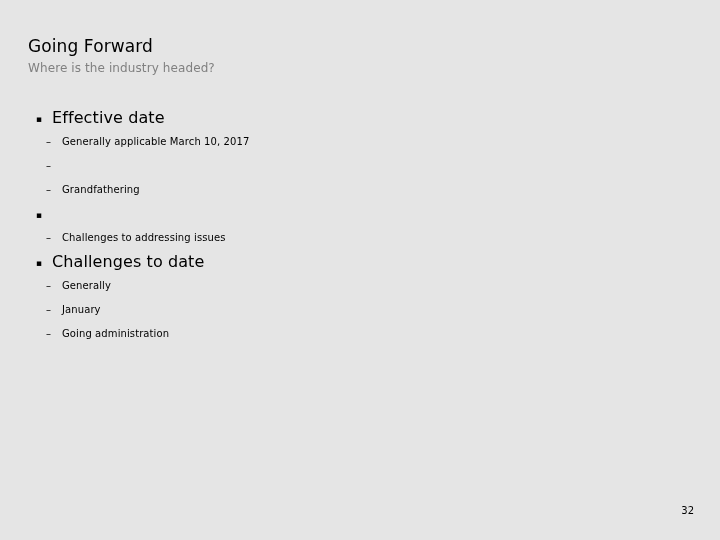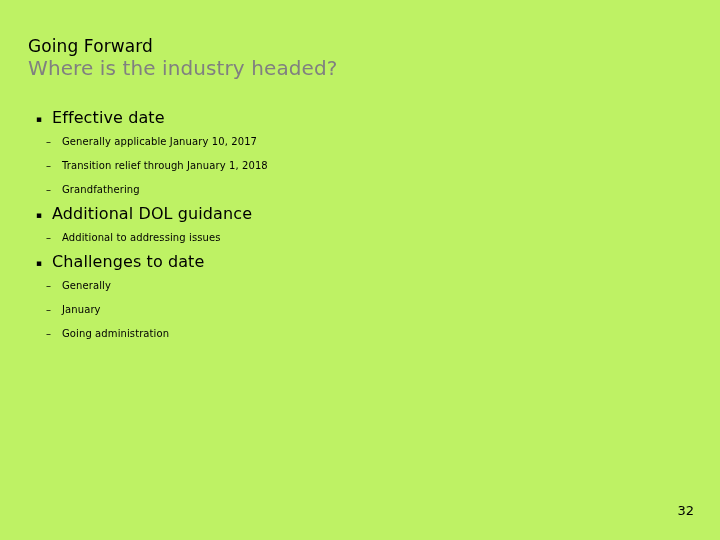--- a/index.html
+++ b/index.html
@@ -11,40 +11,40 @@
     height: 540px;
     background: #ffffff;
     font-family: "DejaVu Sans", sans-serif;
     overflow: hidden;
     position: relative;
   }
 
   .slide {
     position: absolute;
     inset: 0;
-    background: #bef264;
+    background: #e5e5e5;
     text-decoration: underline;
   }
 
   
   .title-block {
     position: absolute;
     left: 28px;
     top: 36px;
     width: 640px;
   }
   .slide-title {
     font-size: 17px;
     line-height: 21px;
     color: #000000;
     letter-spacing: 0.1px;
     white-space: nowrap;
   }
   .slide-subtitle {
-    font-size: 20px;
+    font-size: 12px;
     line-height: 21px;
     color: #808080;
     letter-spacing: 0.1px;
     white-space: nowrap;
     margin-top: 1px;
   }
 
   
   .body-block {
     position: absolute;
@@ -96,21 +96,21 @@
     line-height: 15px;
     color: #000000;
     letter-spacing: 0.1px;
   }
 
   
   .page-number {
     position: absolute;
     right: 26px;
     top: 506px;
-    font-size: 13px;
+    font-size: 10px;
     line-height: 9px;
     color: #000000;
     text-align: center;
   }
 </style>
 </head>
 <body>
 
 <div class="slide">
 
@@ -119,37 +119,35 @@
     <div class="slide-subtitle">Where is the industry headed?</div>
   </div>
 
   <div class="body-block">
       <div class="outline-item level-1">
         <span class="marker">▪</span>
         <span class="label">Effective date</span>
       </div>
       <div class="outline-item level-2">
         <span class="marker">–</span>
-        <span class="label">Generally applicable January 10, 2017</span>
+        <span class="label">Generally applicable March 10, 2017</span>
       </div>
       <div class="outline-item level-2">
         <span class="marker">–</span>
-        <span class="label">Transition relief through January 1, 2018</span>
       </div>
       <div class="outline-item level-2">
         <span class="marker">–</span>
         <span class="label">Grandfathering</span>
       </div>
       <div class="outline-item level-1">
         <span class="marker">▪</span>
-        <span class="label">Additional DOL guidance</span>
       </div>
       <div class="outline-item level-2">
         <span class="marker">–</span>
-        <span class="label">Additional to addressing issues</span>
+        <span class="label">Challenges to addressing issues</span>
       </div>
       <div class="outline-item level-1">
         <span class="marker">▪</span>
         <span class="label">Challenges to date</span>
       </div>
       <div class="outline-item level-2">
         <span class="marker">–</span>
         <span class="label">Generally</span>
       </div>
       <div class="outline-item level-2">

